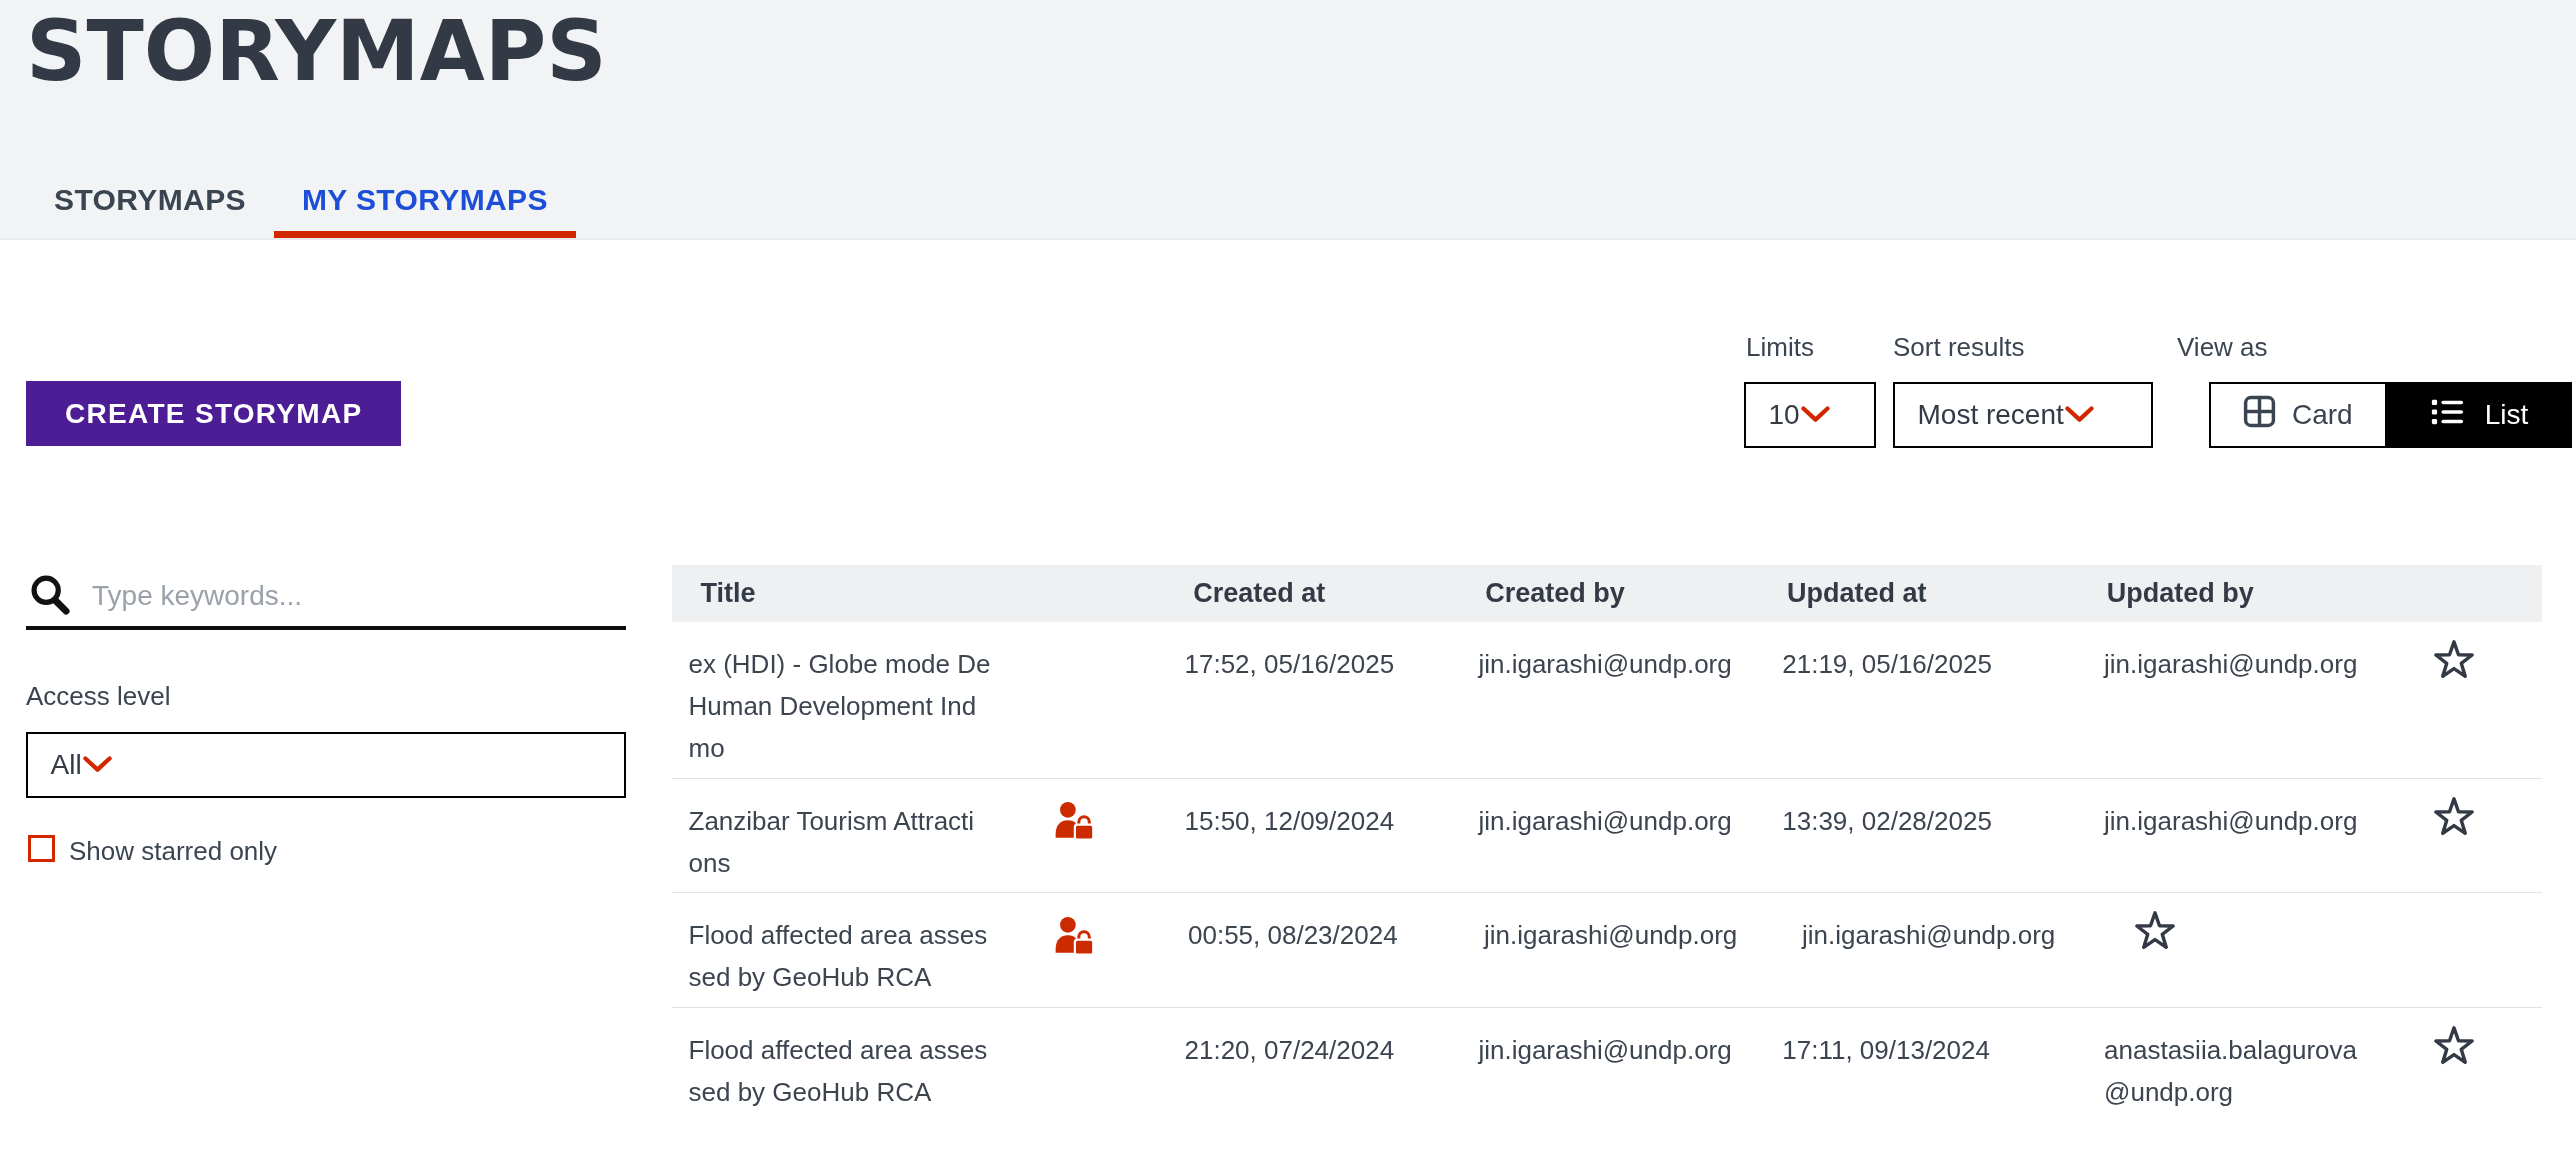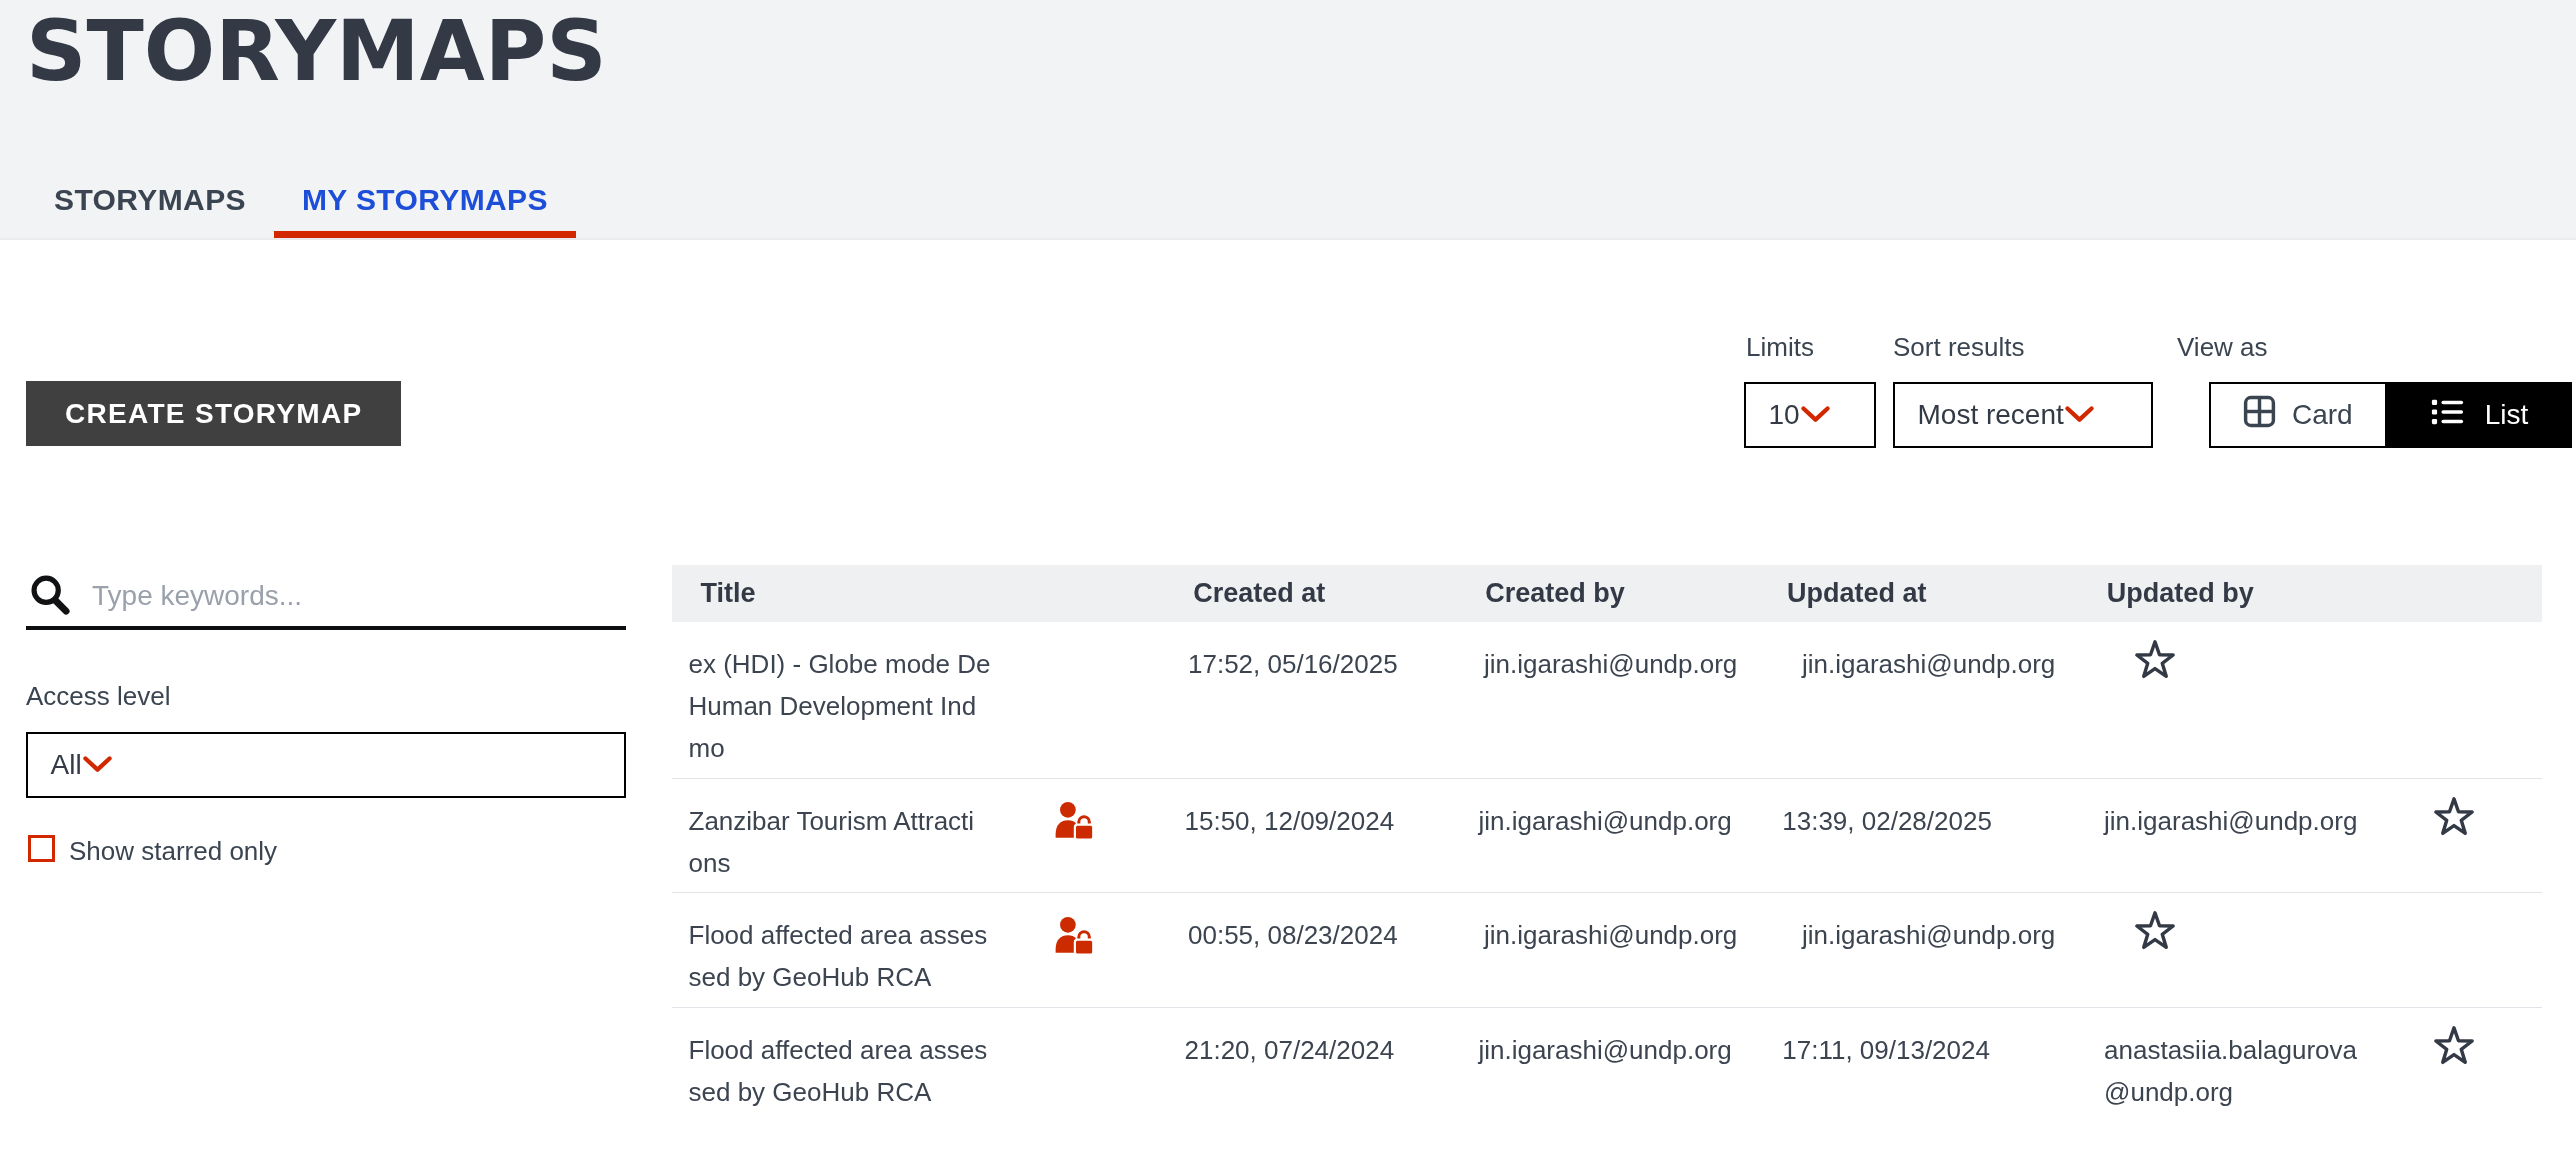--- a/index.html
+++ b/index.html
@@ -24,21 +24,21 @@
   .tab {
     height:69px; padding:0 28px; display:flex; align-items:center;
     font-size:30px; font-weight:bold; letter-spacing:0.4px; color:#3b4551;
     border-bottom:7.8px solid transparent; cursor:pointer; white-space:nowrap;
   }
   .tab.active { color:#1d4ed8; border-bottom-color:#d12800; }
 
   
   .create-btn {
     position:absolute; left:26px; top:381px; height:65px; padding:0 39px;
-    background:#404040; color:#ffffff; border:none;
+    background:#4c1d95; color:#ffffff; border:none;
     font-family:"Liberation Sans", sans-serif;
     font-size:28px; font-weight:bold; letter-spacing:1.3px; cursor:pointer;
   }
   .ctl-label { position:absolute; font-size:26px; color:#3b4551; }
   .lbl-limits { left:1746px; top:332px; }
   .lbl-sort   { left:1893px; top:332px; }
   .lbl-view   { left:2177px; top:332px; }
   .select-box {
     position:absolute; top:382px; height:66px; border:2.6px solid #000000;
     background:#ffffff; display:flex; align-items:center;
@@ -184,20 +184,21 @@
     <div class="c-title">
       <div class="cell-text title-lines">
             <div>ex (HDI) - Globe mode De</div>
             <div>Human Development Ind</div>
             <div>mo</div>
           </div>
 
     </div>
     <div class="c-ca cell-text">17:52, 05/16/2025</div>
     <div class="c-cb cell-text">jin.igarashi@undp.org</div>
+    <div class="c-ua cell-text">21:19, 05/16/2025</div>
     <div class="c-ub cell-text">
           <div>jin.igarashi@undp.org</div>
         </div>
     <div class="c-star">
       <button class="star-btn">
         <svg width="42" height="42" viewBox="0 0 44 44">
           <polygon points="22,4 26.7,17.5 41,17.8 29.6,26.5 33.8,40.2 22,32 10.2,40.2 14.4,26.5 3,17.8 17.3,17.5" fill="none" stroke="#333a46" stroke-width="3.6" stroke-linejoin="round"></polygon>
         </svg>
       </button>
     </div>

